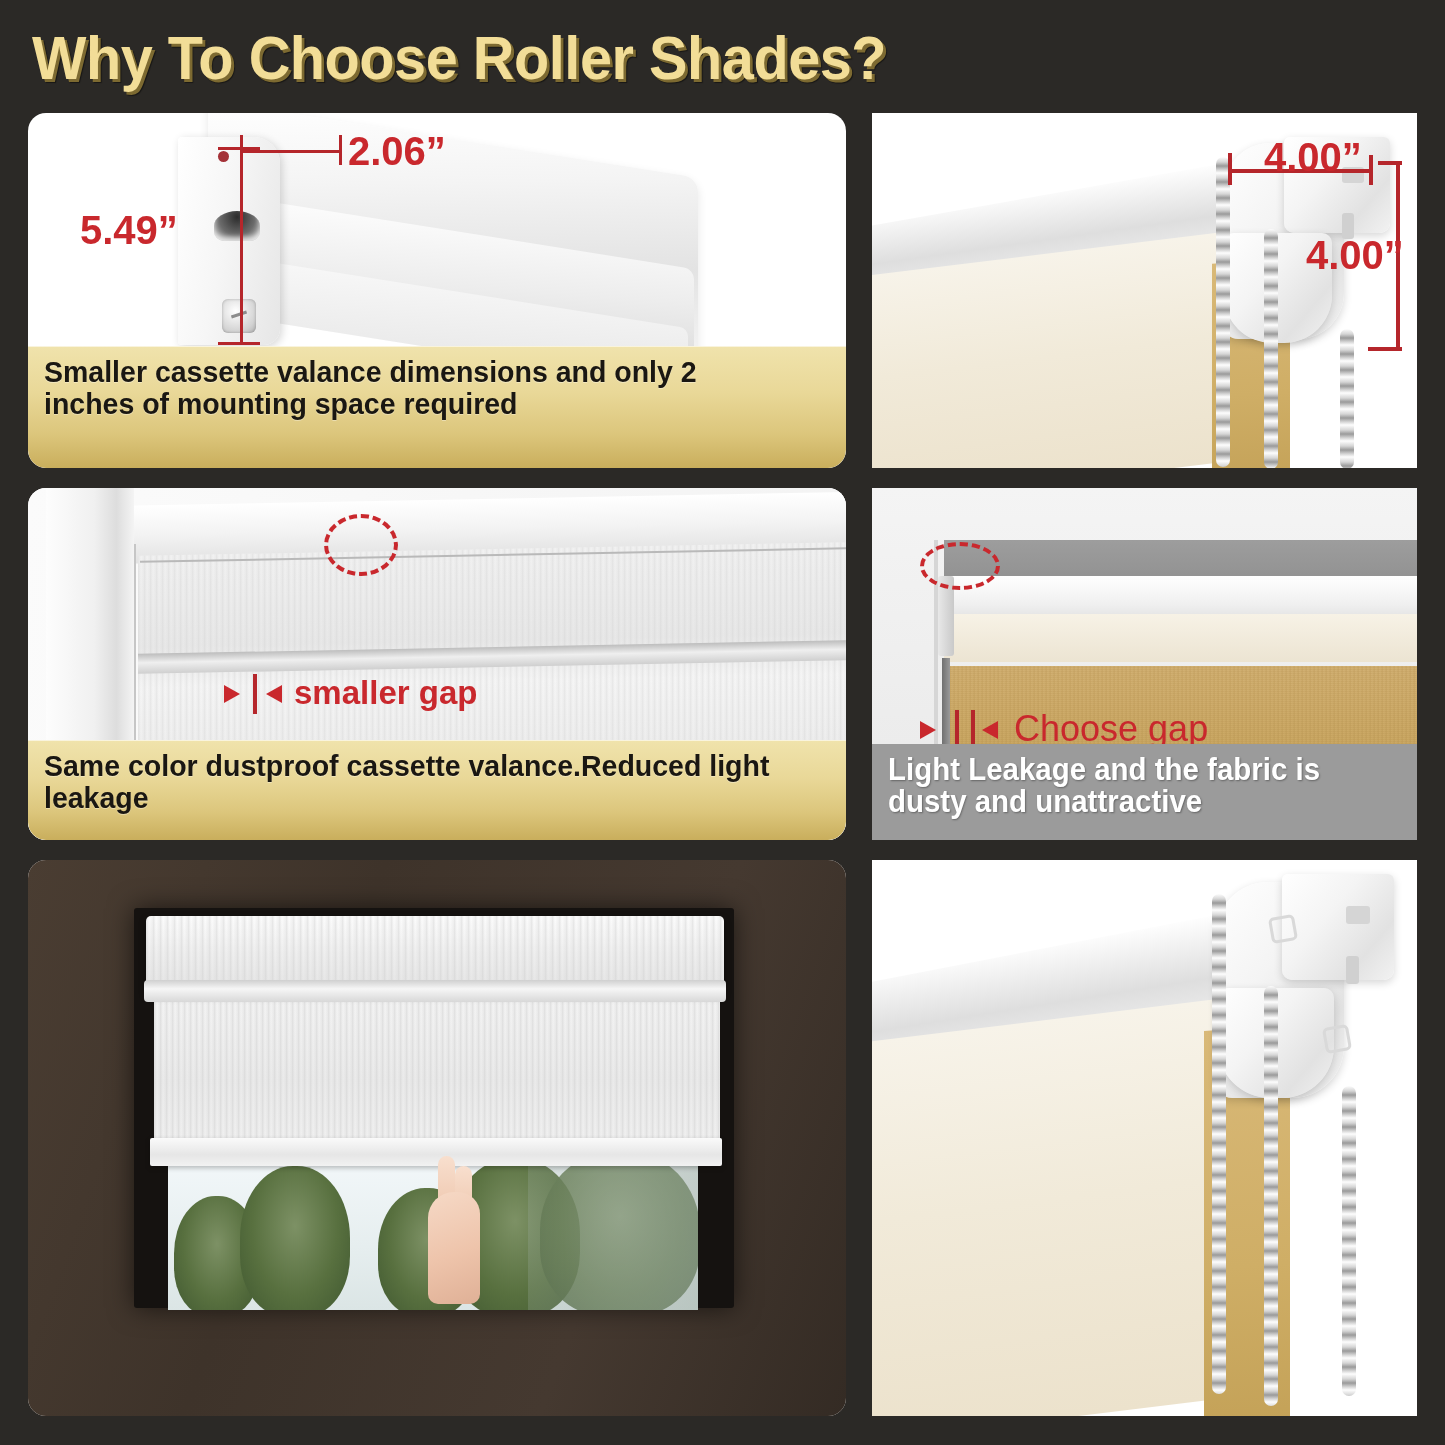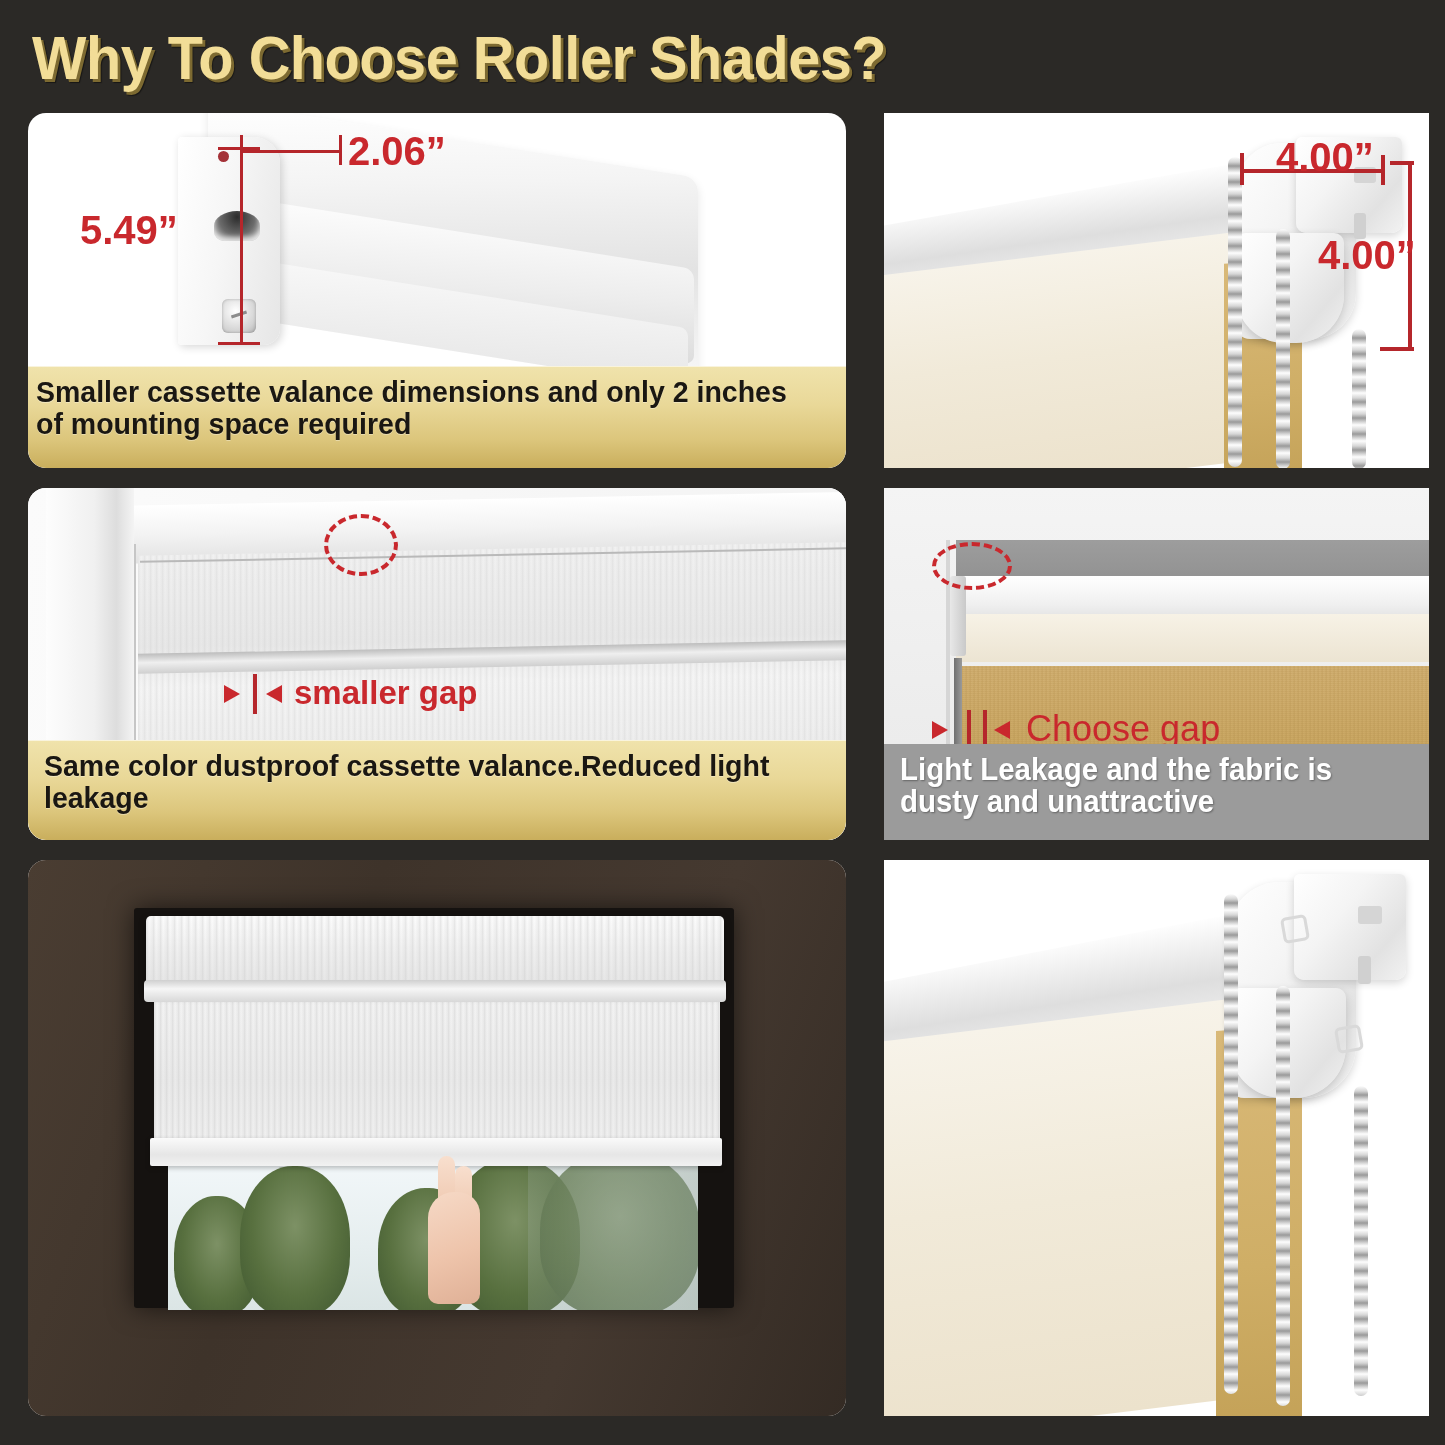--- a/index.html
+++ b/index.html
@@ -24,21 +24,21 @@
     transform:scaleX(.93);
     transform-origin:left center;
     white-space:nowrap;
   }
 
   
   .grid{ position:absolute; left:0; top:0; width:1445px; height:1445px; }
   .cell{ position:absolute; overflow:hidden; }
 
   .cell.pro{ border-radius:18px; }
-  .cell.con{ border-radius:0;margin-left:12px; }
+  .cell.con{ border-radius:0; }
 
   .photo{ position:absolute; left:0; top:0; width:100%; height:100%;
           background:#ffffff; overflow:hidden; }
 
   
   .cap{
     position:absolute; left:0; bottom:0; width:100%;
     display:flex; align-items:flex-start;
     padding:10px 14px 12px 16px;
     z-index:40;
@@ -287,21 +287,21 @@
       <div class="dim-line" style="left:190px; top:34px; width:42px; height:3px;"></div>
       <div class="dim-line" style="left:190px; top:229px; width:42px; height:3px;"></div>
       <div class="red" style="left:52px; top:95px; font-size:40px;">5.49”</div>
 
       <div class="dim-line" style="left:214px; top:37px; width:100px; height:3px;"></div>
       <div class="dim-line" style="left:212px; top:22px; width:3px; height:22px;"></div>
       <div class="dim-line" style="left:311px; top:22px; width:3px; height:30px;"></div>
       <div class="red" style="left:320px; top:16px; font-size:40px;text-align:right;">2.06”</div>
     </div>
 
-    <div class="cap gold" style="height:102px;padding-left:8px;">
+    <div class="cap gold" style="height:122px;">
       <span class="cap-txt">Smaller cassette valance dimensions and only 2 inches of mounting space required</span>
     </div>
   </div>
 
   <div class="cell con" style="left:872px; top:113px; width:545px; height:355px;">
     <div class="photo">
 
       <div class="rs-tube" style="left:-20px; top:78px; width:430px; height:74px; transform:skewY(-10deg); border-radius:4px;"></div>
       <div class="rs-fabric" style="left:-20px; top:140px; width:400px; height:230px; transform:skewY(-7deg);"></div>
       <div class="rs-tan" style="left:340px; top:148px; width:78px; height:222px; transform:skewY(-4deg);"></div>

